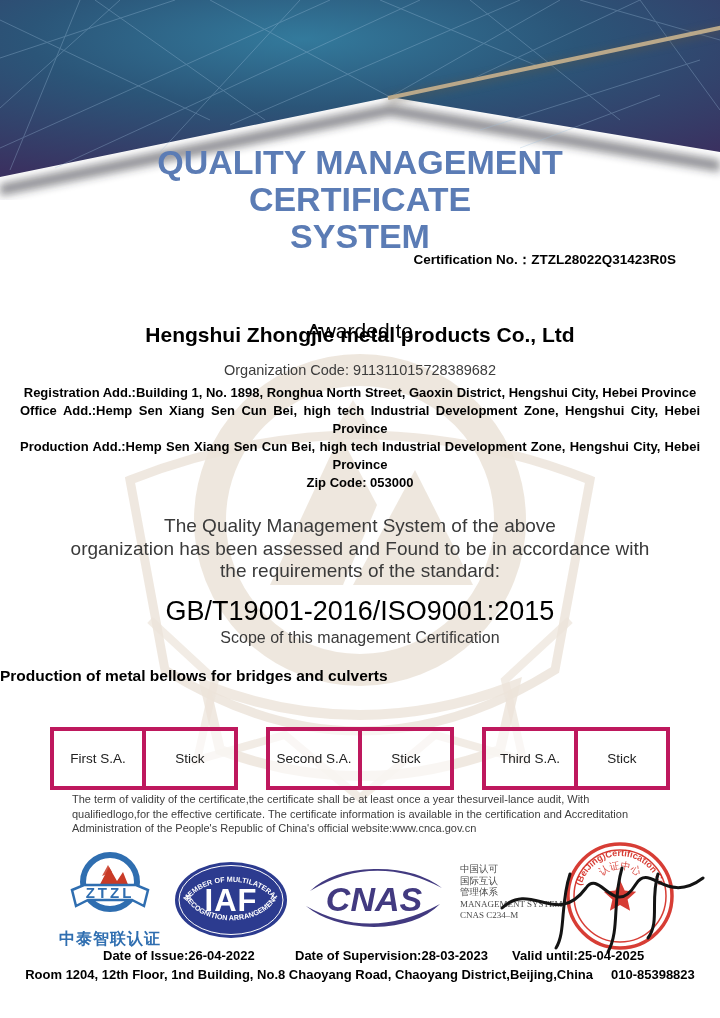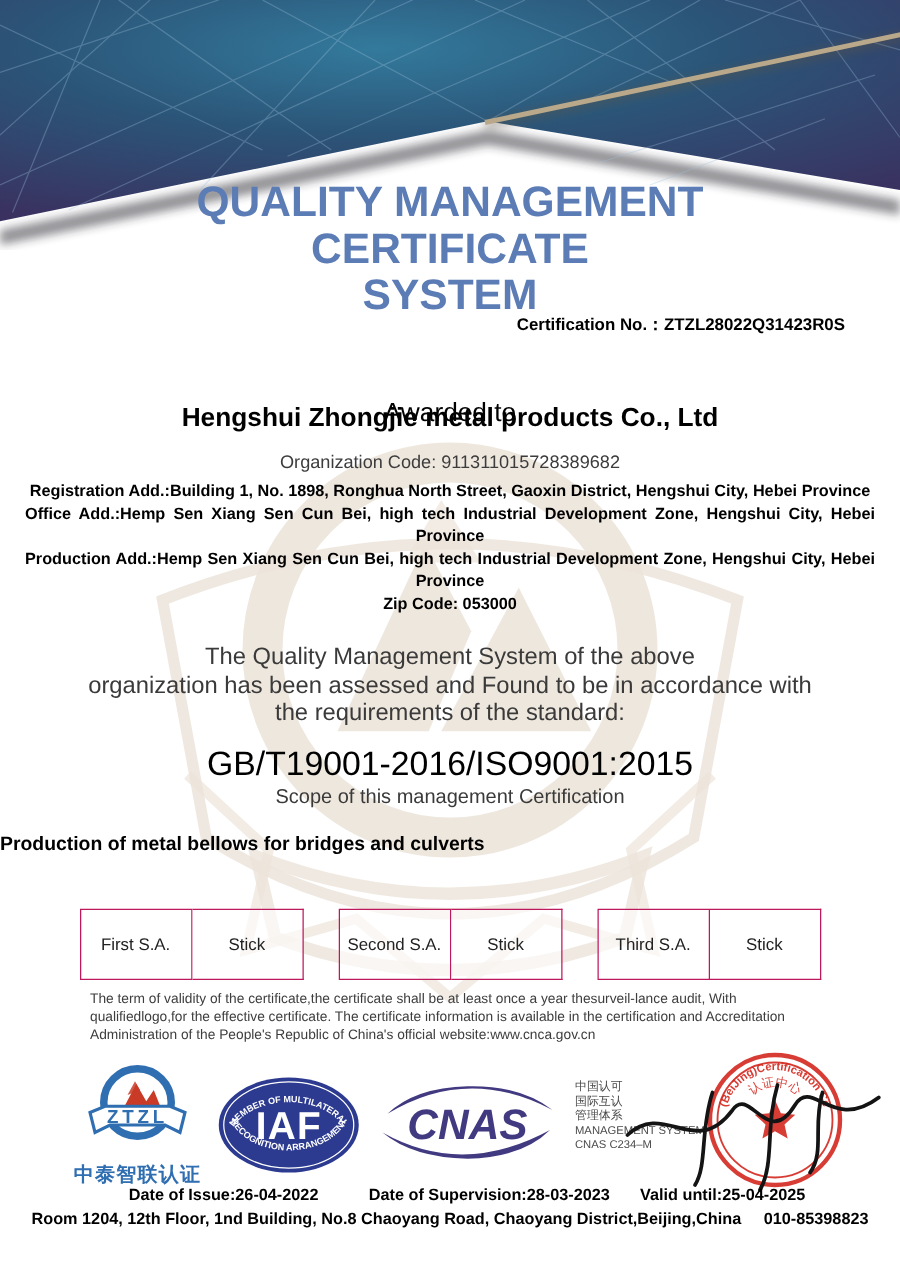--- a/index.html
+++ b/index.html
@@ -24,30 +24,30 @@
   .addr .just{text-align:justify;text-align-last:center;}
   .addr .ctr{text-align:center;}
   .statement{top:515px;left:0;right:0;text-align:center;font-size:19px;line-height:22.5px;color:#3a3a3a;}
   .standard{top:596px;left:0;right:0;text-align:center;font-size:27px;font-weight:normal;color:#000;}
   .scopelbl{top:629px;left:0;right:0;text-align:center;font-size:16px;color:#3a3a3a;}
   .scopeval{top:667px;left:0;right:0;text-align:left;font-size:15.5px;font-weight:bold;color:#000;}
   
   .audit{top:727px;left:0;right:0;display:flex;justify-content:center;gap:28px;}
   .audit .grp{display:flex;}
   .audit .cell{
-    width:88px;height:55px;border:1px solid #be185d;background:rgba(255,255,255,.6);
+    width:88px;height:55px;border:4px solid #be185d;background:rgba(255,255,255,.6);
     display:flex;align-items:center;justify-content:center;font-size:13.5px;color:#222;}
   .audit .cell + .cell{border-left:none;}
   .fineprint{top:792px;left:72px;width:596px;font-size:11px;line-height:14.5px;color:#3d3d3d;text-align:left;}
   
   .ztzl-wrap{top:850px;left:46px;width:128px;text-align:center;}
   .ztzl-cap{font-size:16px;font-weight:bold;color:#2f6eb0;letter-spacing:1px;margin-top:1px;font-family:Liberation Mono, monospace;}
   .iaf-wrap{top:858px;left:172px;}
   .cnas-wrap{top:866px;left:298px;}
-  .cnas-txt{top:864px;left:460px;font-size:9px;line-height:11.5px;color:#4a4a4a;}
+  .cnas-txt{top:864px;left:460px;font-size:9px;line-height:11.5px;color:#4a4a4a;font-family:Liberation Serif, serif;}
   .cnas-txt .zh{font-size:9.5px;}
   .seal-wrap{top:836px;left:498px;}
   
   .dates{top:948px;left:0;right:0;height:16px;font-size:13px;font-weight:bold;color:#000;}
   .dates span{position:absolute;white-space:nowrap;}
   .d1{left:103px;} .d2{left:295px;} .d3{left:512px;}
   .footaddr{top:967px;left:0;right:0;text-align:center;font-size:13px;font-weight:bold;color:#000;white-space:nowrap;}
   .footaddr .phone{margin-left:18px;}
 </style>
 </head>

